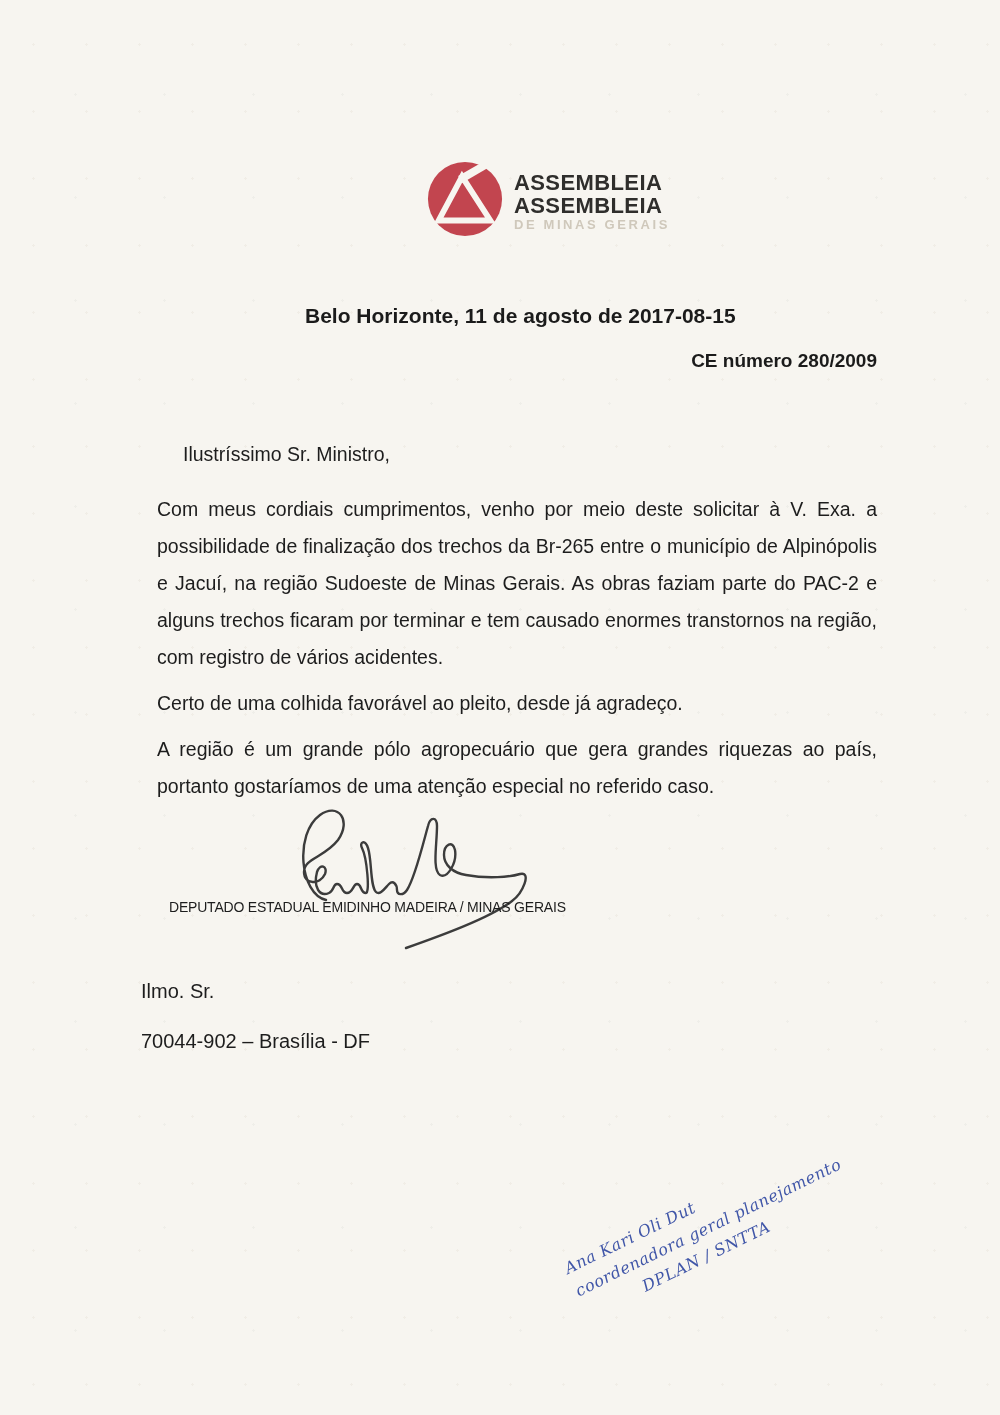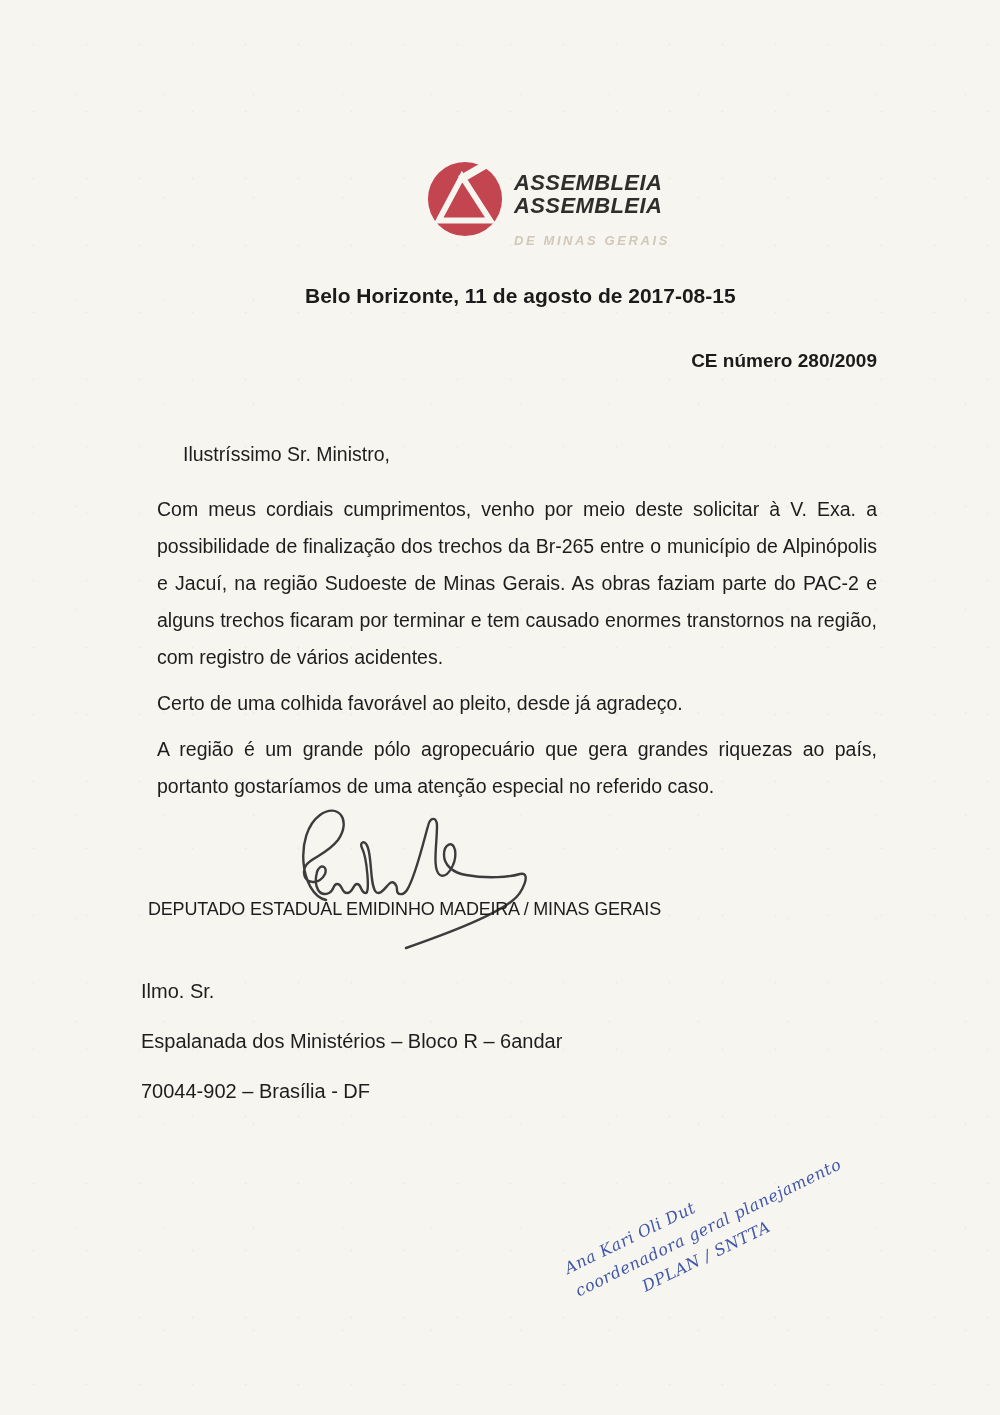--- a/index.html
+++ b/index.html
@@ -11,31 +11,31 @@
       radial-gradient(circle, rgba(150,130,100,0.07) 1px, transparent 1.4px),
       radial-gradient(circle, rgba(120,120,115,0.06) 1px, transparent 1.4px);
     background-size:53px 67px, 89px 103px;
     background-position:7px 11px, 31px 43px;
     font-family:"Liberation Sans", sans-serif;
     color:#1e1e1e;
     overflow:hidden;
   }
   .logo{position:absolute;left:426px;top:160px;display:flex;align-items:flex-start;}
   .logo-mark{width:78px;height:78px;flex:0 0 auto;}
-  .logo-text{margin-left:10px;padding-top:11px;font-style:italic;}
+  .logo-text{margin-left:10px;padding-top:11px;}
   .logo-line{font-weight:bold;font-size:22px;line-height:23px;letter-spacing:0.4px;color:#2f2e2c;}
-  .logo-sub{font-weight:bold;font-size:13px;letter-spacing:2.6px;color:#cfc8bb;margin-top:16px;}
-  .dateline{position:absolute;left:305px;top:284px;font-size:21px;font-weight:bold;color:#1b1b1b;}
+  .logo-sub{font-weight:bold;font-size:13px;letter-spacing:2.6px;color:#cfc8bb;margin-top:0;}
+  .dateline{position:absolute;left:305px;top:304px;font-size:21px;font-weight:bold;color:#1b1b1b;}
   .reference{position:absolute;right:123px;top:350px;font-size:19px;font-weight:bold;color:#1b1b1b;}
   .body-block{position:absolute;left:157px;top:436px;width:720px;font-size:19.5px;line-height:37px;color:#1d1d1d;}
   .body-block p{margin:0 0 9px 0;text-align:justify;}
   .body-block p.salutation{text-align:left;margin-bottom:18px;margin-left:26px;}
   .signature{position:absolute;left:228px;top:800px;width:322px;height:152px;}
   .signature svg{width:100%;height:100%;}
-  .signer{position:absolute;left:148px;top:899px;font-size:18px;letter-spacing:-0.2px;color:#1d1d1d;white-space:nowrap;}
+  .signer{position:absolute;left:169px;top:899px;font-size:14px;letter-spacing:-0.2px;color:#1d1d1d;white-space:nowrap;}
   .recipient{position:absolute;left:141px;top:980px;font-size:20px;color:#1d1d1d;}
   .recipient p{margin:0 0 27px 0;line-height:23px;}
   .hand-note{
     position:absolute;left:560px;top:1258px;width:330px;
     transform:rotate(-26deg);transform-origin:0 0;
     font-family:"DejaVu Serif", serif;font-style:italic;
     color:#4056a8;font-size:16px;line-height:25px;letter-spacing:0.6px;
   }
   .hand-note .n2{white-space:nowrap;}
   .hand-note .n3{padding-left:62px;}
@@ -99,21 +99,20 @@
                C 260,79 282,77 292,74
                C 304,71 295,93 284,101
                C 262,118 212,136 178,148"></path>
     </svg>
   </div>
 
   <div class="signer">DEPUTADO ESTADUAL EMIDINHO MADEIRA / MINAS GERAIS</div>
 
   <div class="recipient">
     <p>Ilmo. Sr.</p>
-    <p>Espalanada dos Ministérios – Bloco R – 6andar</p>
     <p>70044-902 – Brasília - DF</p>
   </div>
 
   <div class="hand-note">
     <div class="n1">Ana Kari Oli Dut</div>
     <div class="n2">coordenadora geral planejamento</div>
     <div class="n3">DPLAN / SNTTA</div>
   </div>
 
 </div>

